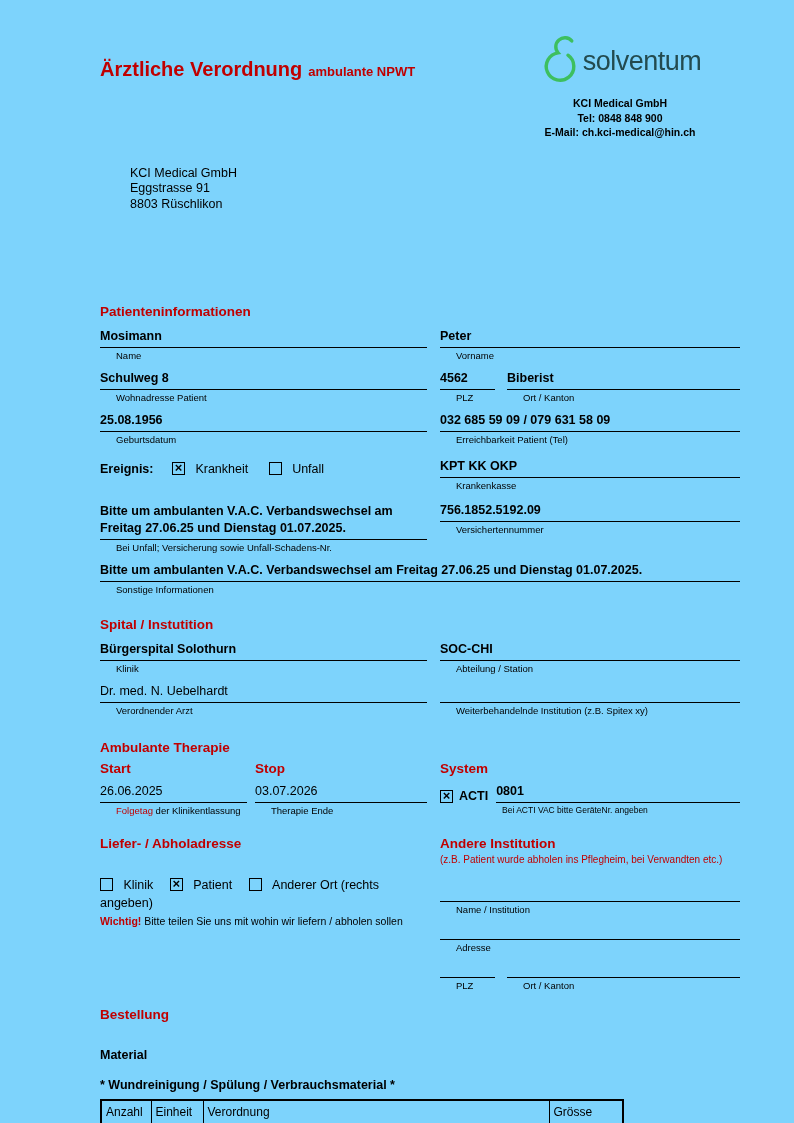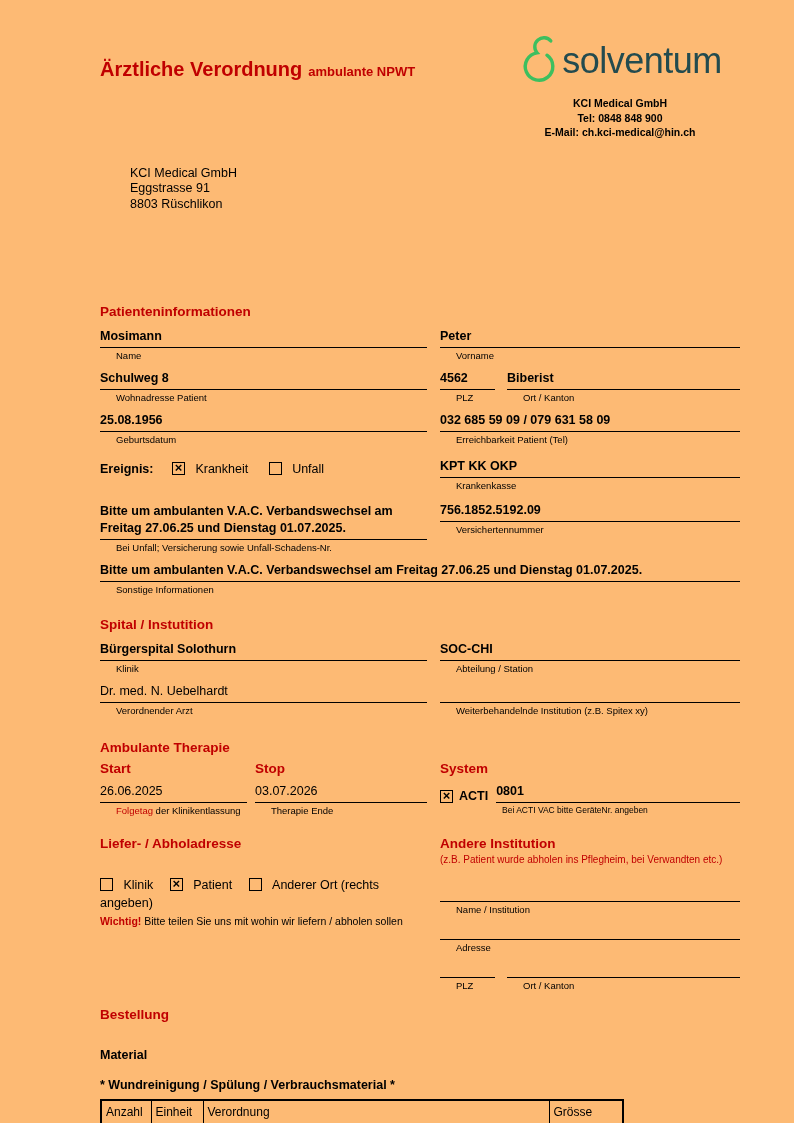--- a/index.html
+++ b/index.html
@@ -1,26 +1,26 @@
 <!DOCTYPE html>
 <html><head>
 <meta charset="utf-8">
 <style>
   html,body{margin:0;padding:0;background:#fff;}
-  .page{position:relative;width:794px;height:1123px;background:#fdba74;overflow:hidden;
+  .page{position:relative;width:794px;height:1123px;background:#7dd3fc;overflow:hidden;
         font-family:"Liberation Sans", sans-serif;color:#000;box-sizing:border-box;
         padding:34px 54px 0 100px;}
   
   .header{display:flex;justify-content:space-between;align-items:flex-start;}
   .title-block{margin-top:24px;white-space:nowrap;}
   .title{color:#c00000;font-weight:bold;font-size:20px;letter-spacing:0;}
   .subtitle{color:#c00000;font-weight:bold;font-size:13px;margin-left:6px;}
   .logo-block{width:240px;text-align:center;}
   .logo-row{display:flex;align-items:center;justify-content:center;gap:6px;}
-  .wordmark{font-size:36px;color:#234b4f;letter-spacing:-0.5px;}
+  .wordmark{font-size:27px;color:#234b4f;letter-spacing:-0.5px;}
   .contact{margin-top:8px;font-size:10.5px;font-weight:bold;line-height:14.5px;}
   
   .sender{margin-top:26px;margin-left:30px;font-size:12.5px;line-height:15.5px;}
   
   .sec-h{color:#c00000;font-weight:bold;font-size:13.5px;}
   .h-patient{margin-top:92px;}
   .h-spital{margin-top:22px;}
   .h-therapie{margin-top:24px;}
   
   .row{display:flex;align-items:flex-start;}

